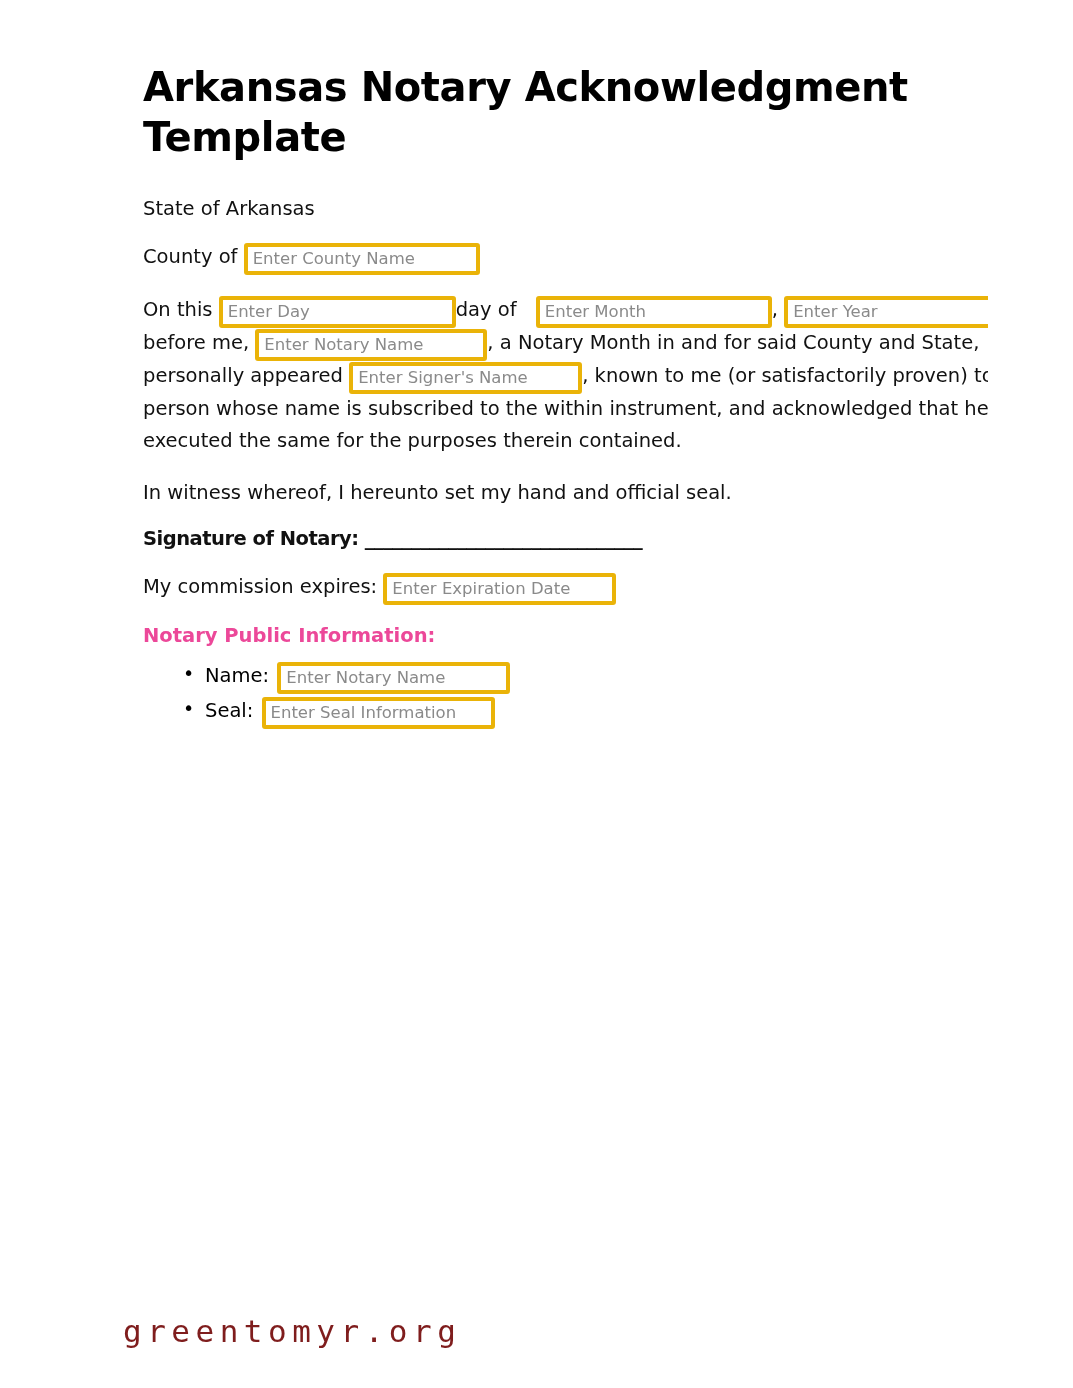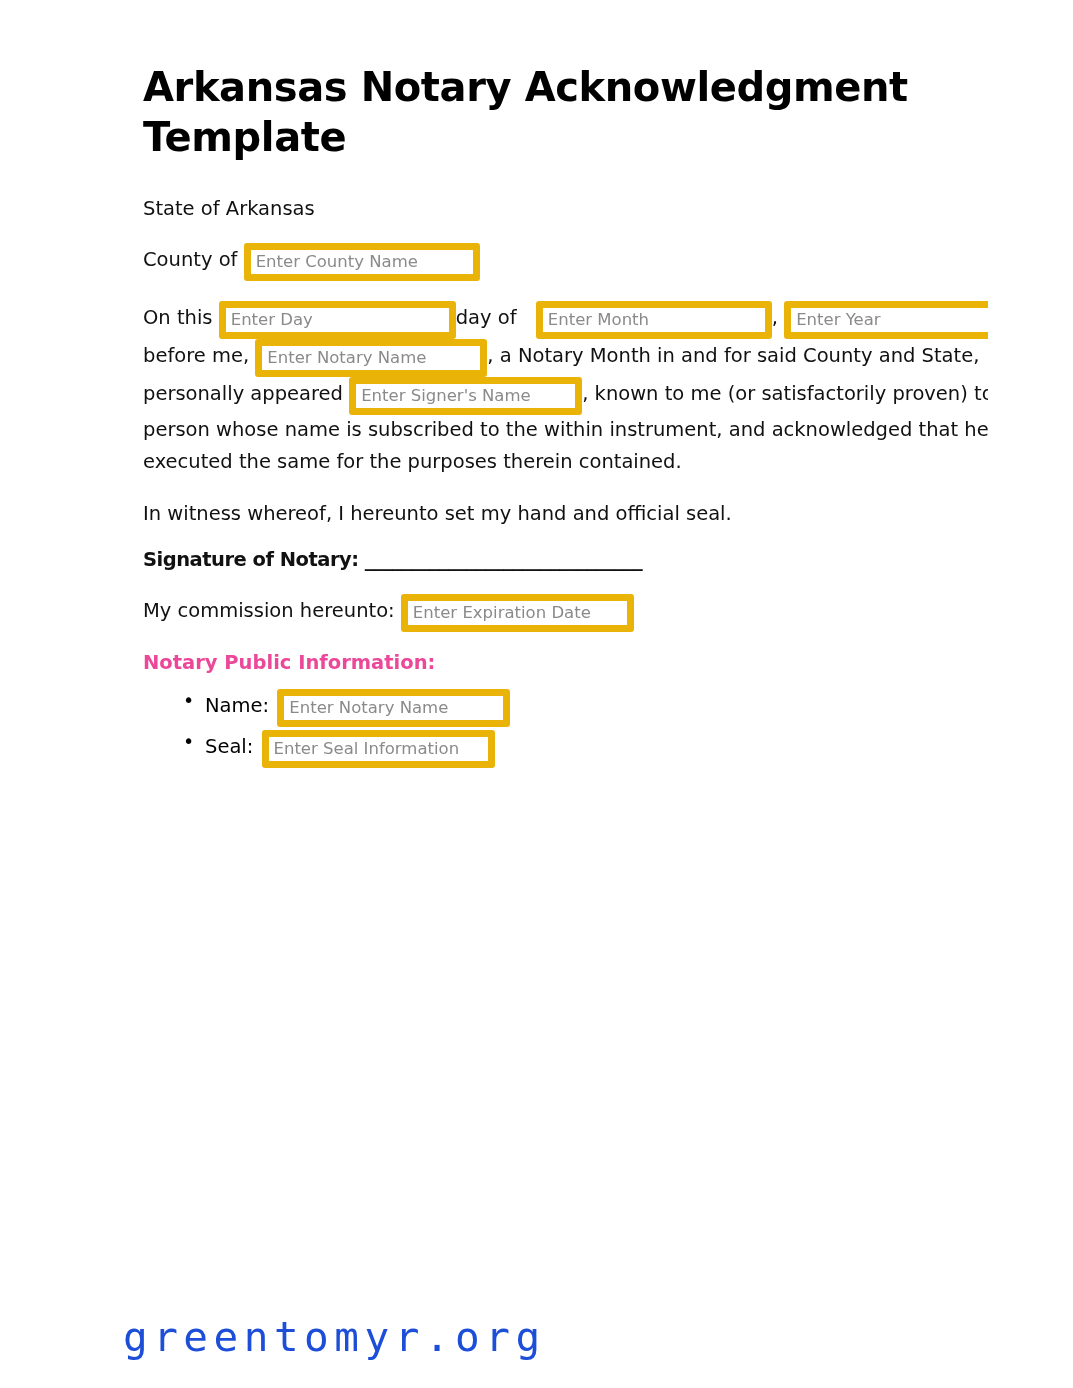--- a/index.html
+++ b/index.html
@@ -54,21 +54,21 @@
     margin-bottom: 24px;
     max-width: 945px;
   }
 
   
   input.fld {
     font-family: "DejaVu Sans", "Liberation Sans", sans-serif;
     font-size: 16.5px;
     color: #14532d;
     background: #ffffff;
-    border: 7px solid #eab308;
+    border: 4px solid #eab308;
     border-radius: 3px;
     padding: 2px 4px 3px 5px;
     box-sizing: border-box;
     vertical-align: baseline;
     position: relative;
     top: 1px;
     outline: none;
   }
   input.fld::placeholder {
     color: #8a8a8a;
@@ -121,23 +121,23 @@
     font-size: 19px;
     color: #000;
   }
   ul.info-list .lbl { margin-right: 2px; }
 
   .watermark {
     position: absolute;
     left: 38px;
     top: 1313px;
     font-family: "DejaVu Sans Mono", "Liberation Mono", monospace;
-    font-size: 41px;
+    font-size: 31px;
     letter-spacing: 5.5px;
-    color: #1d4ed8;
+    color: #7f1d1d;
     white-space: nowrap;
   }
 </style>
 </head>
 <body>
 
 <div class="page">
 
   <div class="content">
 
@@ -163,21 +163,21 @@
     </p>
 
     <p class="para tight">In witness whereof, I hereunto set my hand and official seal.</p>
 
     <p class="para tight sig-line">
       <span>Signature of Notary:</span>
       <span>______________________________</span>
     </p>
 
     <p class="para tight">
-      <span>My commission hereunto:</span>
+      <span>My commission expires:</span>
       <input class="fld w-expire" type="text" placeholder="Enter Expiration Date" style="">
     </p>
 
     <h3 class="sub-head">Notary Public Information:</h3>
 
     <ul class="info-list">
       <li>
         <span class="lbl">Name:</span>
         <input class="fld w-name" type="text" placeholder="Enter Notary Name" style="">
       </li>

